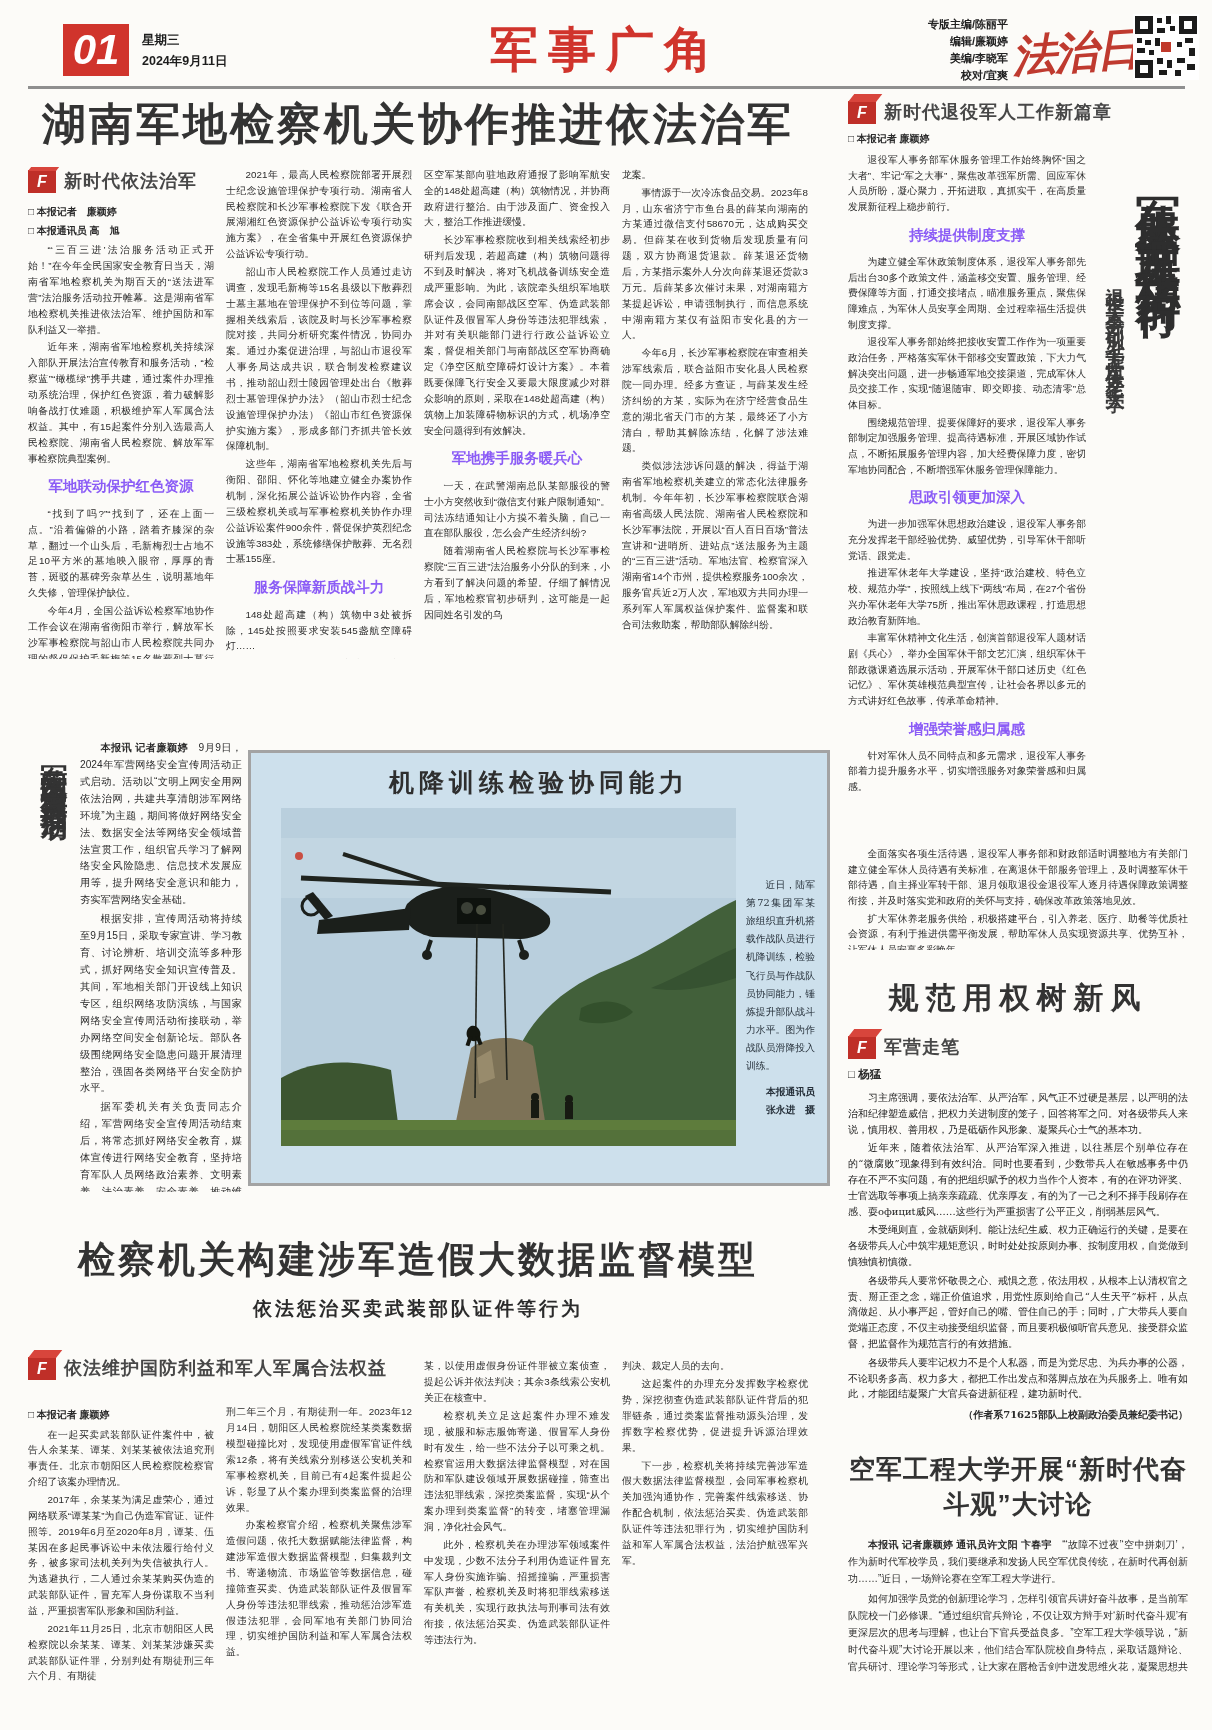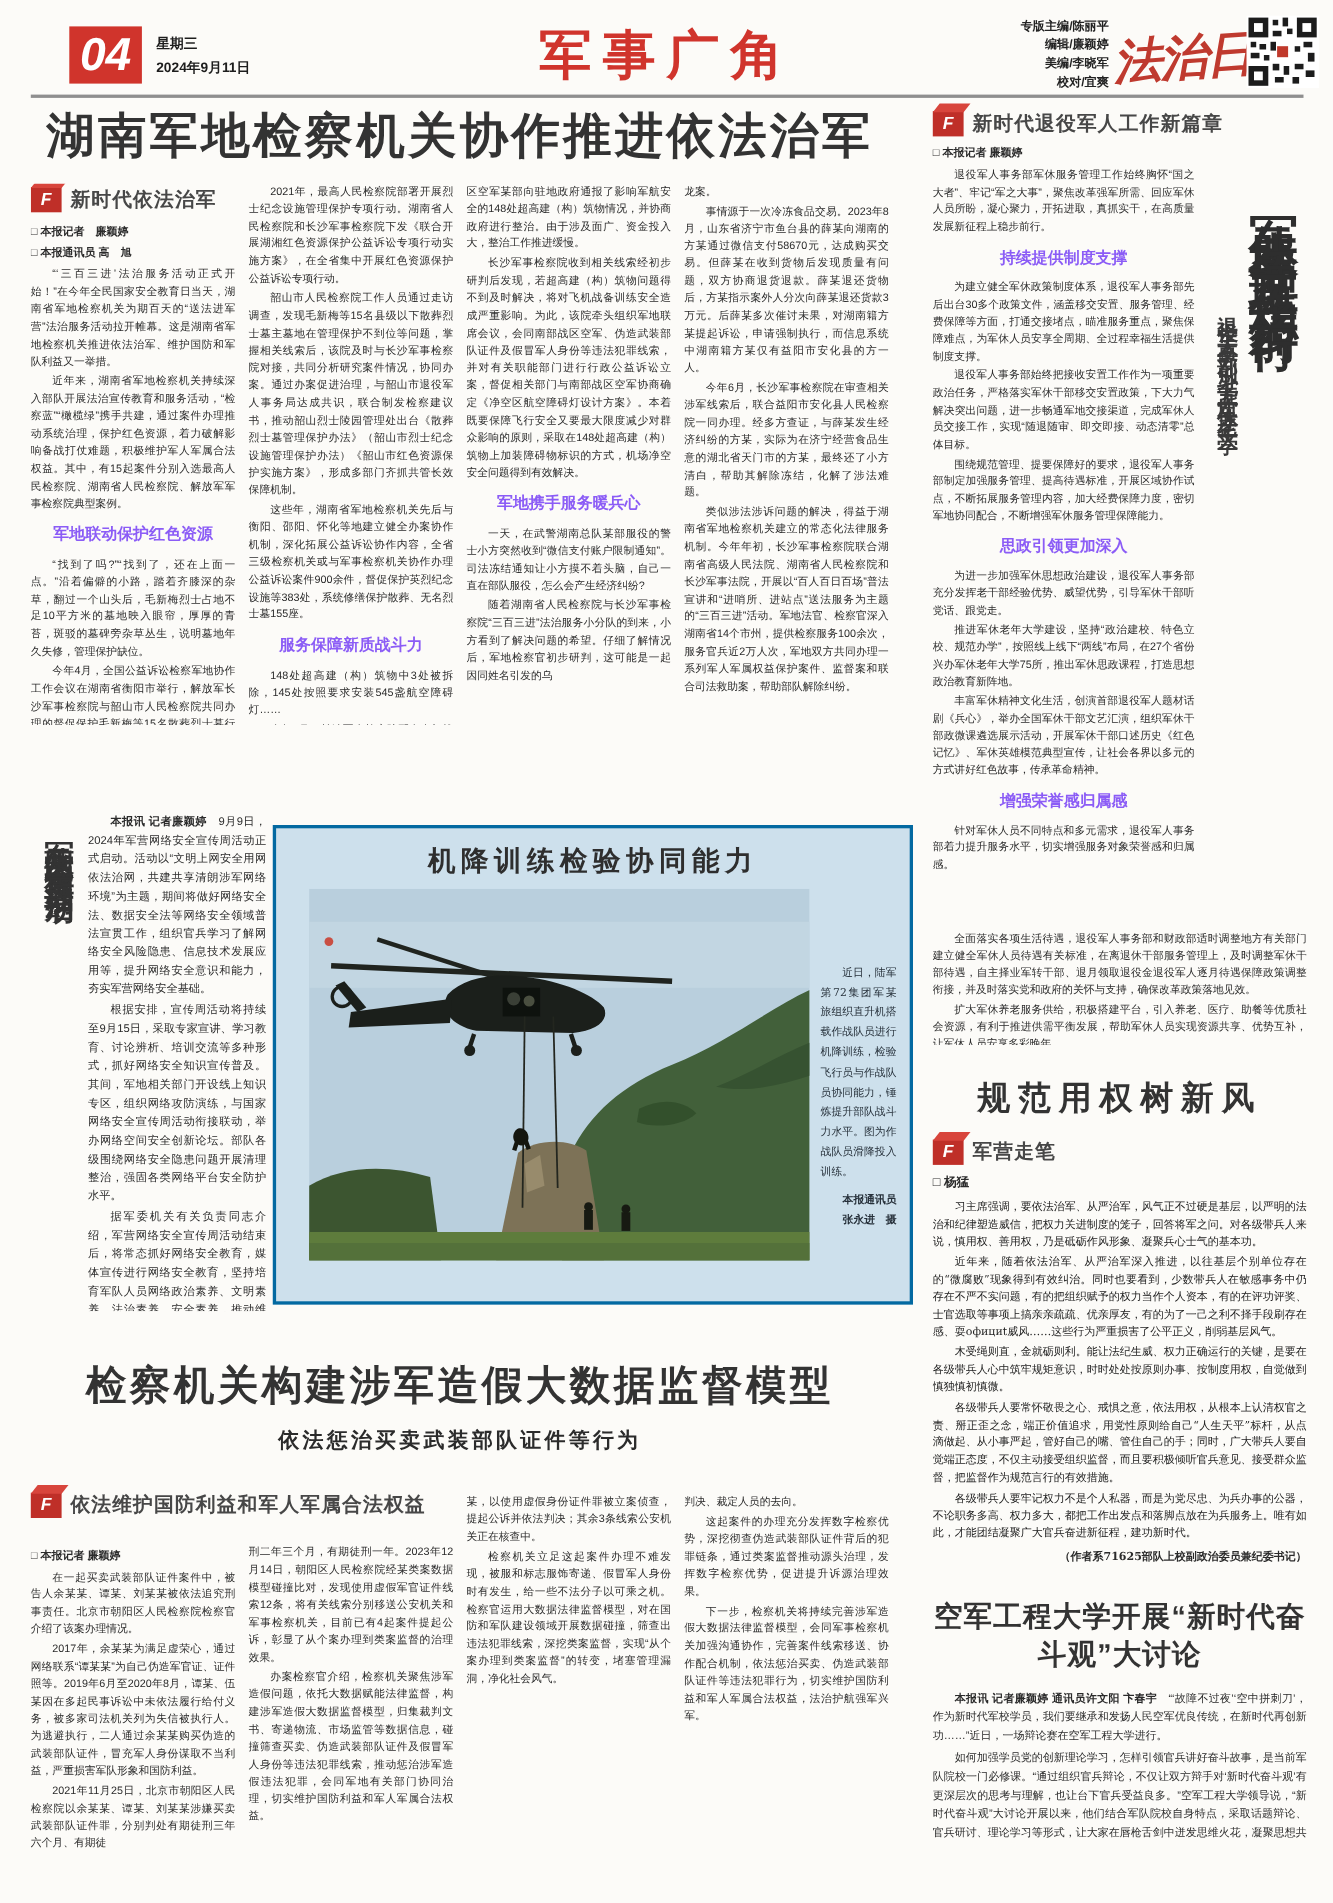--- a/index.html
+++ b/index.html
@@ -36,21 +36,21 @@
   .lead-subhead{font-size:22px;font-weight:bold;text-align:center;margin-top:12px;letter-spacing:2px;color:#222;}
   .lead-cols{display:flex;gap:12px;margin-top:16px;height:492px;overflow:hidden;}
   .col{flex:1;font-size:9.8px;line-height:1.62;text-align:justify;overflow:hidden;}
   
   .network{position:absolute;left:28px;top:714px;width:214px;height:478px;display:flex;overflow:hidden;}
   .network-title{writing-mode:vertical-rl;font-size:27px;font-weight:900;letter-spacing:4px;color:#333;
                  width:44px;margin-top:30px;flex:0 0 auto;}
   .network-body{flex:1;font-size:10.2px;line-height:1.66;text-align:justify;padding:26px 0 0 8px;overflow:hidden;}
   
   .photobox{position:absolute;left:248px;top:750px;width:582px;height:436px;background:#cde0ec;
-            border:3px solid #0369a1;box-sizing:border-box;overflow:hidden;}
+            border:3px solid #a3a3a3;box-sizing:border-box;overflow:hidden;}
   .photo-title{text-align:center;font-size:25px;font-weight:900;letter-spacing:5px;color:#2e2e2e;margin-top:13px;}
   .photo-flex{display:flex;padding:9px 10px 10px 30px;}
   .photo-svg{width:455px;height:338px;flex:0 0 auto;}
   .photo-caption-col{flex:1;padding:68px 2px 0 10px;font-family:"DejaVu Serif",serif;font-size:9.8px;
                      line-height:1.85;text-align:justify;color:#26303a;}
   .photo-credit{text-align:right;font-weight:bold;margin-top:8px;line-height:1.8;}
   
   .bottomstory{position:absolute;left:28px;top:1238px;width:780px;}
   .bottom-headline{font-size:37px;font-weight:900;text-align:center;letter-spacing:3px;color:#333;line-height:1.2;}
   .bottom-subhead{font-size:19px;font-weight:bold;text-align:center;margin-top:14px;letter-spacing:3px;}
@@ -75,21 +75,21 @@
   .essay-body .para{margin-bottom:3px;}
   .essay-credit{font-family:"DejaVu Serif",serif;font-size:10px;font-weight:bold;text-align:right;margin-top:2px;}
   .af-headline{font-size:26px;font-weight:900;text-align:center;margin-top:30px;letter-spacing:1px;color:#333;}
   .af-body{margin-top:14px;font-size:10px;line-height:1.72;text-align:justify;height:140px;overflow:hidden;}
 </style>
 </head>
 <body>
 
 <div class="page">
 
-  <div class="pagenum">04</div>
+  <div class="pagenum">01</div>
   <div class="dateblock">
     <div>星期三</div>
     <div>2024年9月11日</div>
   </div>
   <div class="section-banner">军事广角</div>
   <div class="editors">
     <div>专版主编/陈丽平</div>
     <div>编辑/廉颖婷</div>
     <div>美编/李晓军</div>
     <div>校对/宜爽</div>
@@ -299,20 +299,21 @@
             <p class="para">2021年11月25日，北京市朝阳区人民检察院以余某某、谭某、刘某某涉嫌买卖武装部队证件罪，分别判处有期徒刑三年六个月、有期徒</p>
           </div>
       </div>
       <div class="col pad-top">
           <p class="para nc">刑二年三个月，有期徒刑一年。2023年12月14日，朝阳区人民检察院经某类案数据模型碰撞比对，发现使用虚假军官证件线索12条，将有关线索分别移送公安机关和军事检察机关，目前已有4起案件提起公诉，彰显了从个案办理到类案监督的治理效果。</p>
           <p class="para">办案检察官介绍，检察机关聚焦涉军造假问题，依托大数据赋能法律监督，构建涉军造假大数据监督模型，归集裁判文书、寄递物流、市场监管等数据信息，碰撞筛查买卖、伪造武装部队证件及假冒军人身份等违法犯罪线索，推动惩治涉军造假违法犯罪，会同军地有关部门协同治理，切实维护国防利益和军人军属合法权益。</p>
         </div>
       <div class="col">
           <p class="para nc">某，以使用虚假身份证件罪被立案侦查，提起公诉并依法判决；其余3条线索公安机关正在核查中。</p>
           <p class="para">检察机关立足这起案件办理不难发现，被服和标志服饰寄递、假冒军人身份时有发生，给一些不法分子以可乘之机。检察官运用大数据法律监督模型，对在国防和军队建设领域开展数据碰撞，筛查出违法犯罪线索，深挖类案监督，实现“从个案办理到类案监督”的转变，堵塞管理漏洞，净化社会风气。</p>
+          <p class="para">此外，检察机关在办理涉军领域案件中发现，少数不法分子利用伪造证件冒充军人身份实施诈骗、招摇撞骗，严重损害军队声誉，检察机关及时将犯罪线索移送有关机关，实现行政执法与刑事司法有效衔接，依法惩治买卖、伪造武装部队证件等违法行为。</p>
         </div>
       <div class="col">
           <p class="para nc">判决、裁定人员的去向。</p>
           <p class="para">这起案件的办理充分发挥数字检察优势，深挖彻查伪造武装部队证件背后的犯罪链条，通过类案监督推动源头治理，发挥数字检察优势，促进提升诉源治理效果。</p>
           <p class="para">下一步，检察机关将持续完善涉军造假大数据法律监督模型，会同军事检察机关加强沟通协作，完善案件线索移送、协作配合机制，依法惩治买卖、伪造武装部队证件等违法犯罪行为，切实维护国防利益和军人军属合法权益，法治护航强军兴军。</p>
         </div>
     </div>
   </div>
 
 </div>

